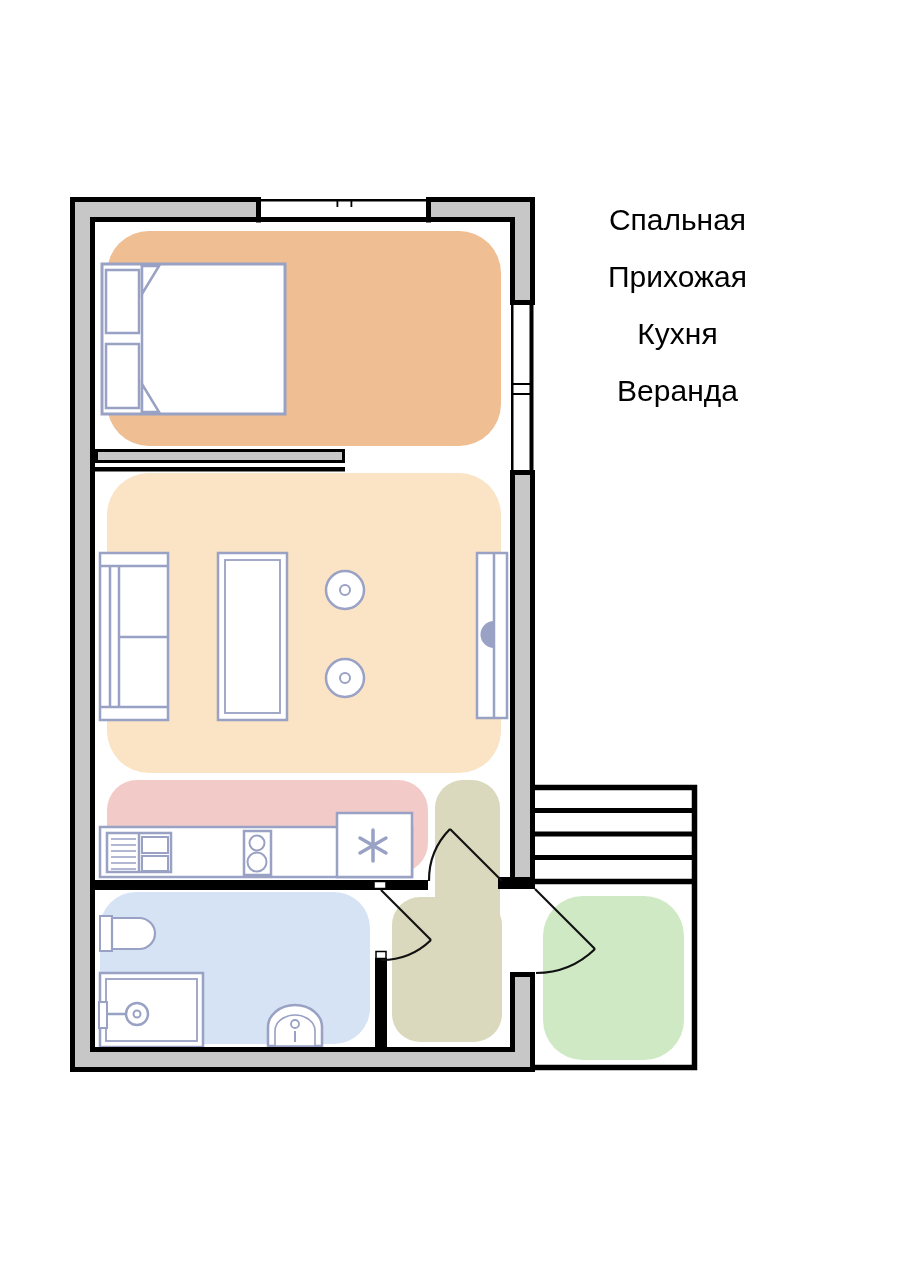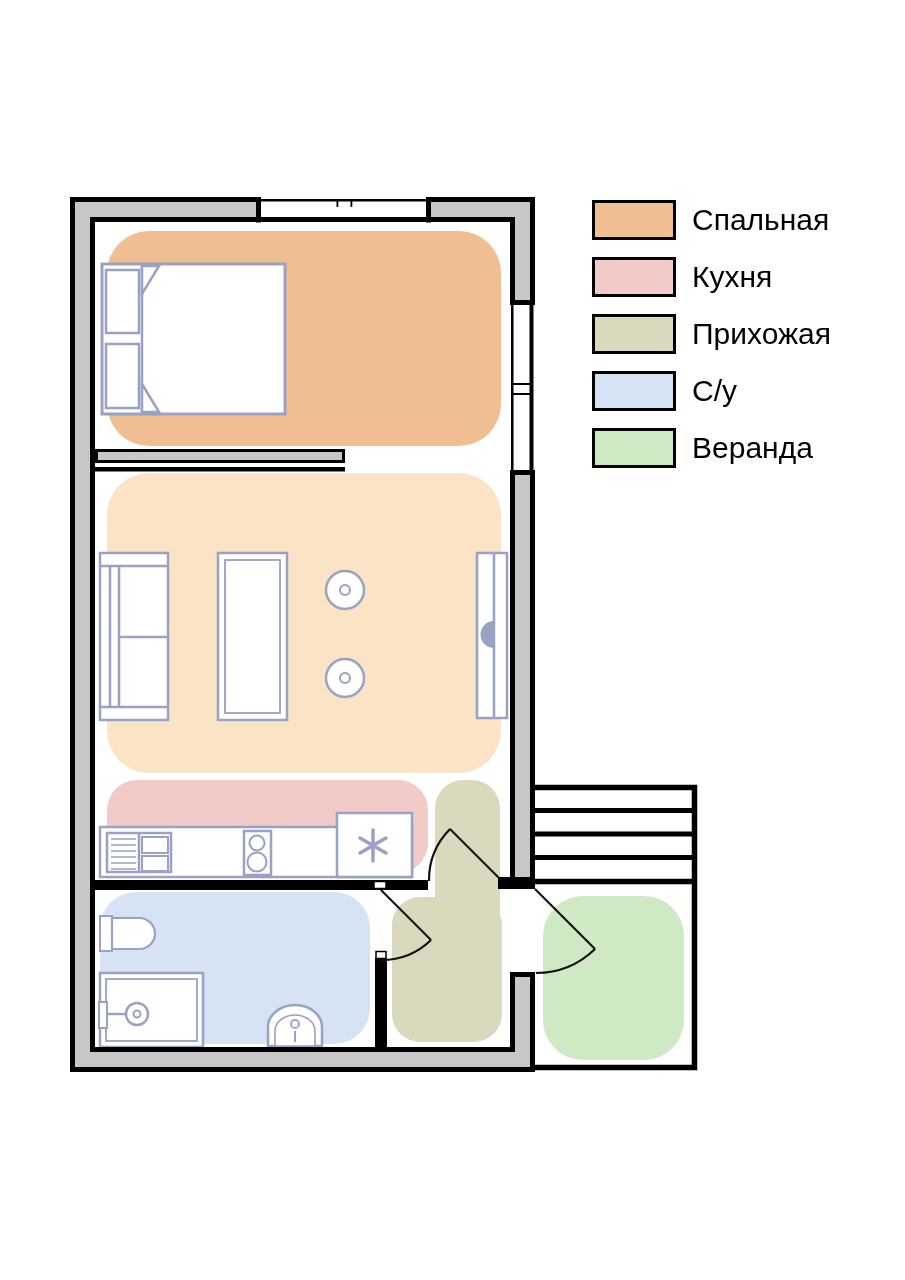--- a/index.html
+++ b/index.html
@@ -1,20 +1,20 @@
 <!DOCTYPE html>
 <html><head>
 <meta charset="utf-8">
 <style>
   html,body{margin:0;padding:0;background:#fff;}
   .page{position:relative;width:905px;height:1280px;background:#fff;overflow:hidden;
         font-family:"Liberation Sans", sans-serif;}
   .plan-svg{position:absolute;left:0;top:0;}
   .legend{position:absolute;left:592px;top:200px;}
-  .legend-row{display:flex;align-items:center;margin-bottom:17px;height:40px;}
+  .legend-row{display:flex;align-items:center;margin-bottom:17px;height:40px;flex-direction:column;}
   .legend-label{font-size:30px;color:#000;margin-left:16px;line-height:40px;white-space:nowrap;}
   .door{stroke:#111;stroke-width:2.2;fill:none;}
   .stair{stroke:#000;fill:none;}
   .jamb{fill:#fff;stroke:#000;stroke-width:1.5;}
   .thinline{fill:#000;}
 </style>
 </head>
 <body>
 
 <div class="page">
@@ -196,37 +196,31 @@
 
 <div class="legend">
   <div class="legend-row">
     <svg width="84" height="40">
           <rect x="1.5" y="1.5" width="81" height="37" stroke-width="3" stroke="#000" fill="#efbe93"></rect>
         </svg>
     <span class="legend-label">Спальная</span>
   </div>
   <div class="legend-row">
     <svg width="84" height="40">
+          <rect x="1.5" y="1.5" width="81" height="37" stroke-width="3" stroke="#000" fill="#dbd9bd"></rect>
+        </svg>
+    <span class="legend-label">Прихожая</span>
+  </div>
+  <div class="legend-row">
+    <svg width="84" height="40">
           <rect x="1.5" y="1.5" width="81" height="37" stroke-width="3" stroke="#000" fill="#f2cbc9"></rect>
         </svg>
     <span class="legend-label">Кухня</span>
   </div>
   <div class="legend-row">
     <svg width="84" height="40">
-          <rect x="1.5" y="1.5" width="81" height="37" stroke-width="3" stroke="#000" fill="#dbd9bd"></rect>
-        </svg>
-    <span class="legend-label">Прихожая</span>
-  </div>
-  <div class="legend-row">
-    <svg width="84" height="40">
-          <rect x="1.5" y="1.5" width="81" height="37" stroke-width="3" stroke="#000" fill="#d6e3f4"></rect>
-        </svg>
-    <span class="legend-label">С/у</span>
-  </div>
-  <div class="legend-row">
-    <svg width="84" height="40">
           <rect x="1.5" y="1.5" width="81" height="37" stroke-width="3" stroke="#000" fill="#cfe9c4"></rect>
         </svg>
     <span class="legend-label">Веранда</span>
   </div>
 </div>
 
 </div>
 
 </body></html>

